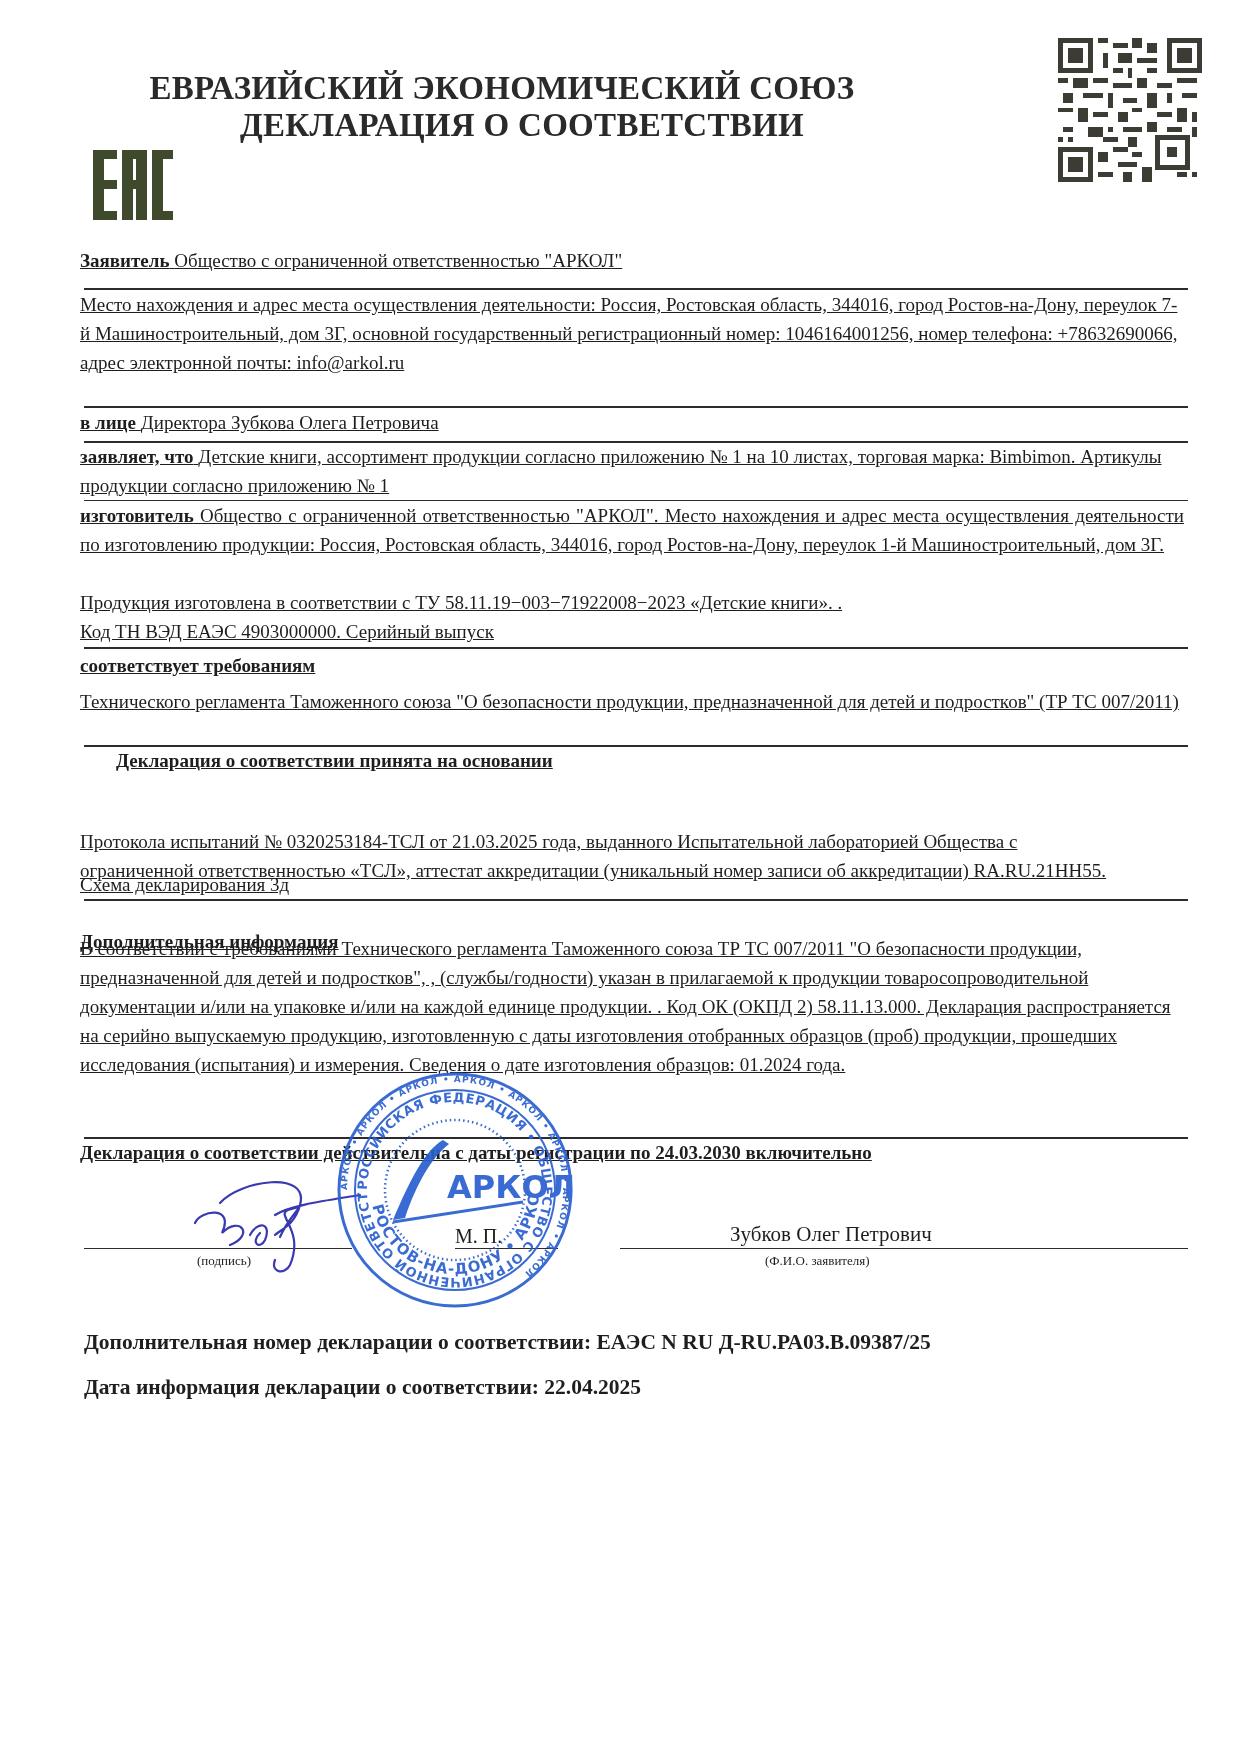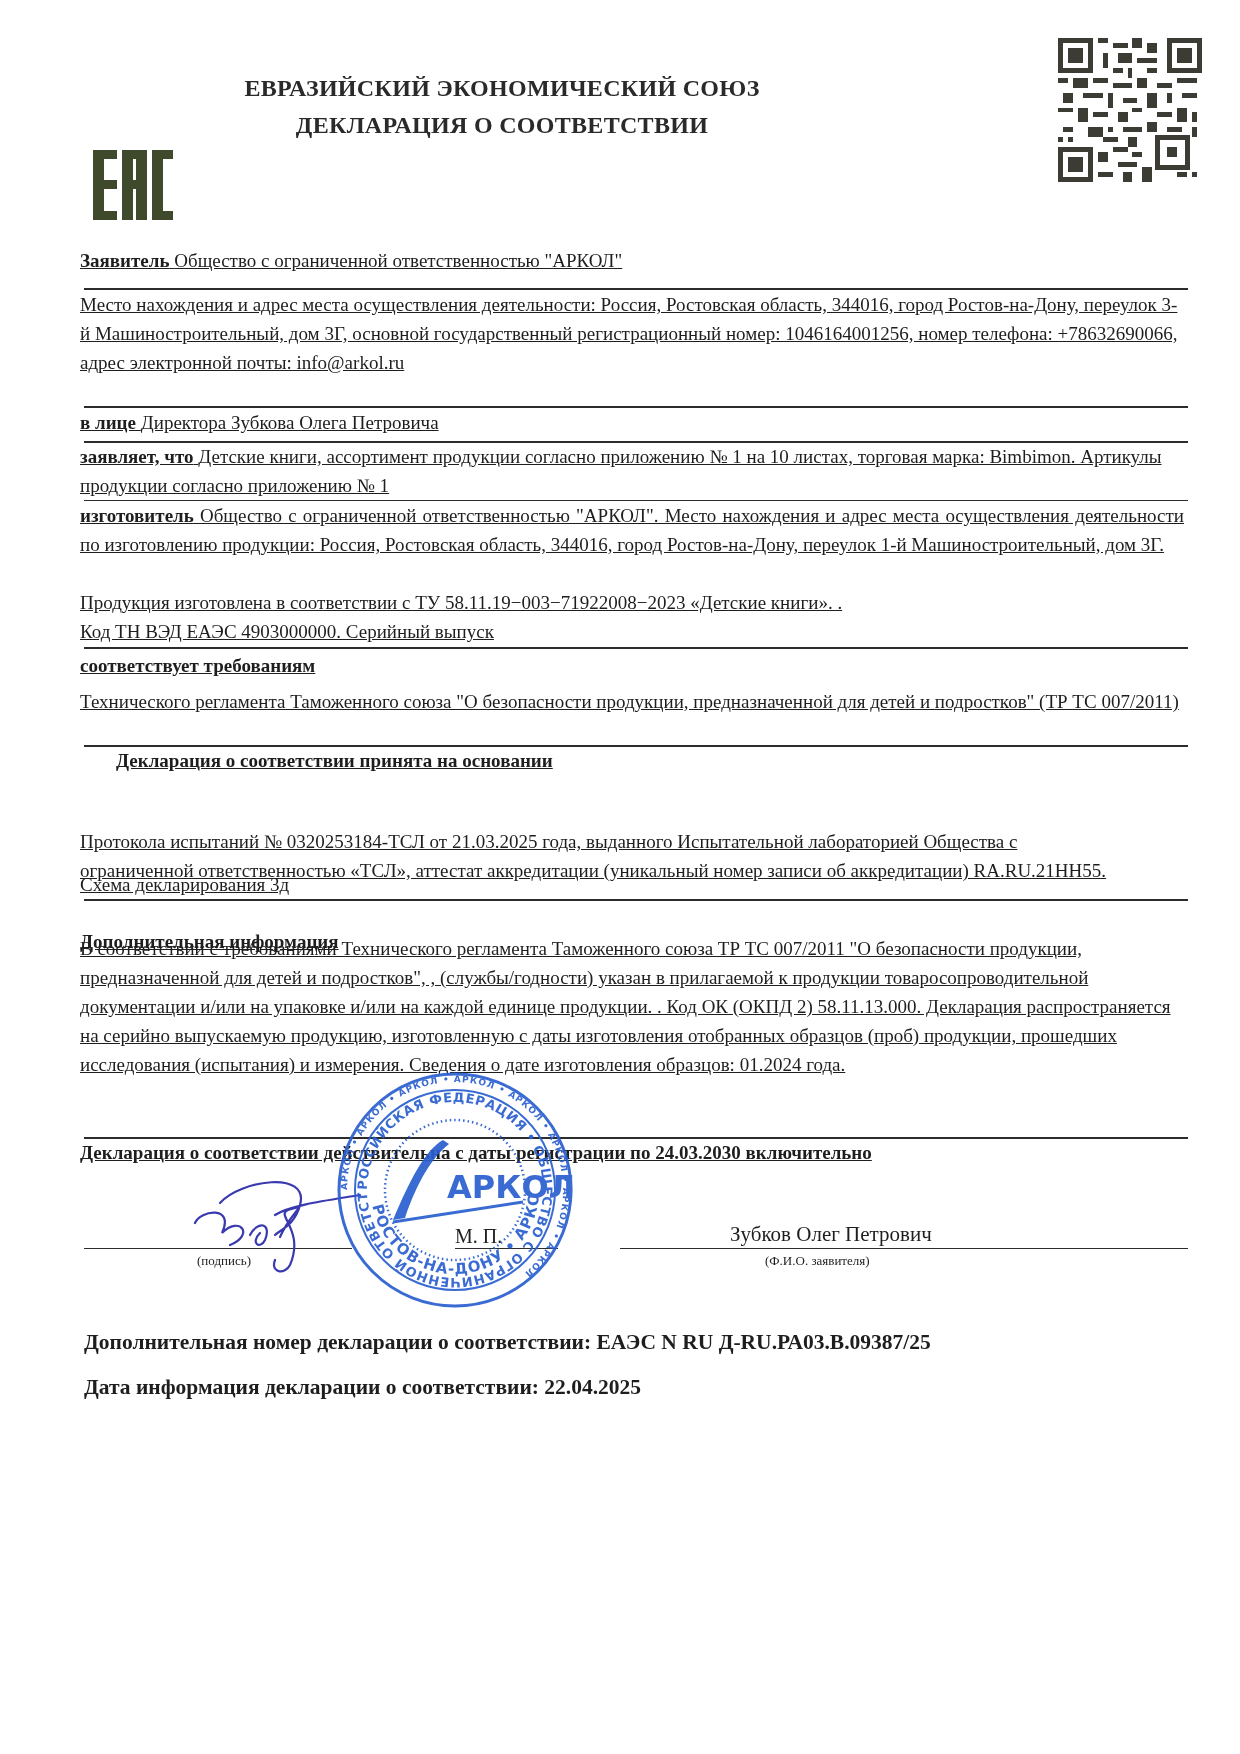--- a/index.html
+++ b/index.html
@@ -1,38 +1,38 @@
 <!DOCTYPE html>
 <html><head>
 <meta charset="utf-8">
 <style>
   html, body { margin: 0; padding: 0; background: #ffffff; }
   body { width: 1240px; height: 1754px; position: relative; overflow: hidden;
          font-family: "Liberation Serif", "DejaVu Serif", serif; color: #1e1e1e; }
   .abs { position: absolute; }
-  .title { left: 0; width: 1004px; text-align: center; font-weight: bold; font-size: 24px;
+  .title { left: 0; width: 1004px; text-align: center; font-weight: bold; font-size: 33px;
            letter-spacing: 0.3px; color: #2a2a2a; line-height: 40px; }
   .eac { left: 93px; top: 150px; width: 80px; height: 70px; }
   .eac span { position: absolute; top: 0; height: 70px; background: #3f4a2c; }
   .qr { left: 1058px; top: 38px; width: 144px; height: 144px; }
   .row { position: absolute; left: 80px; width: 1104px; font-size: 19px; line-height: 29px; text-decoration: underline; }
   .rule { position: absolute; left: 84px; width: 1104px; height: 0; border-top: 2px solid #2c2c2c; }
   .rule.thin { border-top-width: 1.5px; }
   b.lbl, .lbl { font-weight: bold; }
   .justify { text-align: justify; text-align-last: left; }
   .sigline { position: absolute; height: 0; border-top: 1.6px solid #2c2c2c; top: 1248px; }
   .small { font-size: 13px; }
   .reg { position: absolute; left: 84px; font-weight: bold; font-size: 21.5px; }
   svg text { font-family: "DejaVu Sans", sans-serif; }
 </style>
 </head>
 <body>
 
 <div class="abs title" style="top:68px;">ЕВРАЗИЙСКИЙ ЭКОНОМИЧЕСКИЙ СОЮЗ</div>
-<div class="abs title" style="top:105px;">ДЕКЛАРАЦИЯ О СООТВЕТСТВИИ</div>
+<div class="abs title" style="top:105px;margin-left:20px;">ДЕКЛАРАЦИЯ О СООТВЕТСТВИИ</div>
 
 <div class="abs eac">
   <span style="left:0;width:11px;"></span>
   <span style="left:0;width:24px;height:9px;"></span>
   <span style="left:0;top:30px;width:24px;height:9px;"></span>
   <span style="left:0;top:61px;width:24px;height:9px;"></span>
   <span style="left:29px;width:11px;"></span>
   <span style="left:29px;width:25px;height:9px;"></span>
   <span style="left:43px;width:11px;"></span>
   <span style="left:29px;top:30px;width:25px;height:9px;"></span>
@@ -108,21 +108,21 @@
       <rect x="24" y="27" width="2" height="1"></rect>
   </g>
 </svg>
 
 <div class="row" style="top:246px;">
   <span class="lbl">Заявитель</span>
   <span>Общество с ограниченной ответственностью "АРКОЛ"</span>
 </div>
 <div class="rule" style="top:288px;"></div>
 
-<div class="row" style="top:290px;">Место нахождения и адрес места осуществления деятельности: Россия, Ростовская область, 344016, город Ростов-на-Дону, переулок 3-й Машиностроительный, дом 3Г, основной государственный регистрационный номер: 1046164001256, номер телефона: +78632690066, адрес электронной почты: info@arkol.ru</div>
+<div class="row" style="top:290px;">Место нахождения и адрес места осуществления деятельности: Россия, Ростовская область, 344016, город Ростов-на-Дону, переулок 7-й Машиностроительный, дом 3Г, основной государственный регистрационный номер: 1046164001256, номер телефона: +78632690066, адрес электронной почты: info@arkol.ru</div>
 <div class="rule" style="top:406px;"></div>
 
 <div class="row" style="top:408px;">
   <span class="lbl">в лице</span>
   <span>Директора  Зубкова Олега Петровича</span>
 </div>
 <div class="rule" style="top:441px;"></div>
 
 <div class="row" style="top:442px;">
   <span class="lbl">заявляет, что</span>

